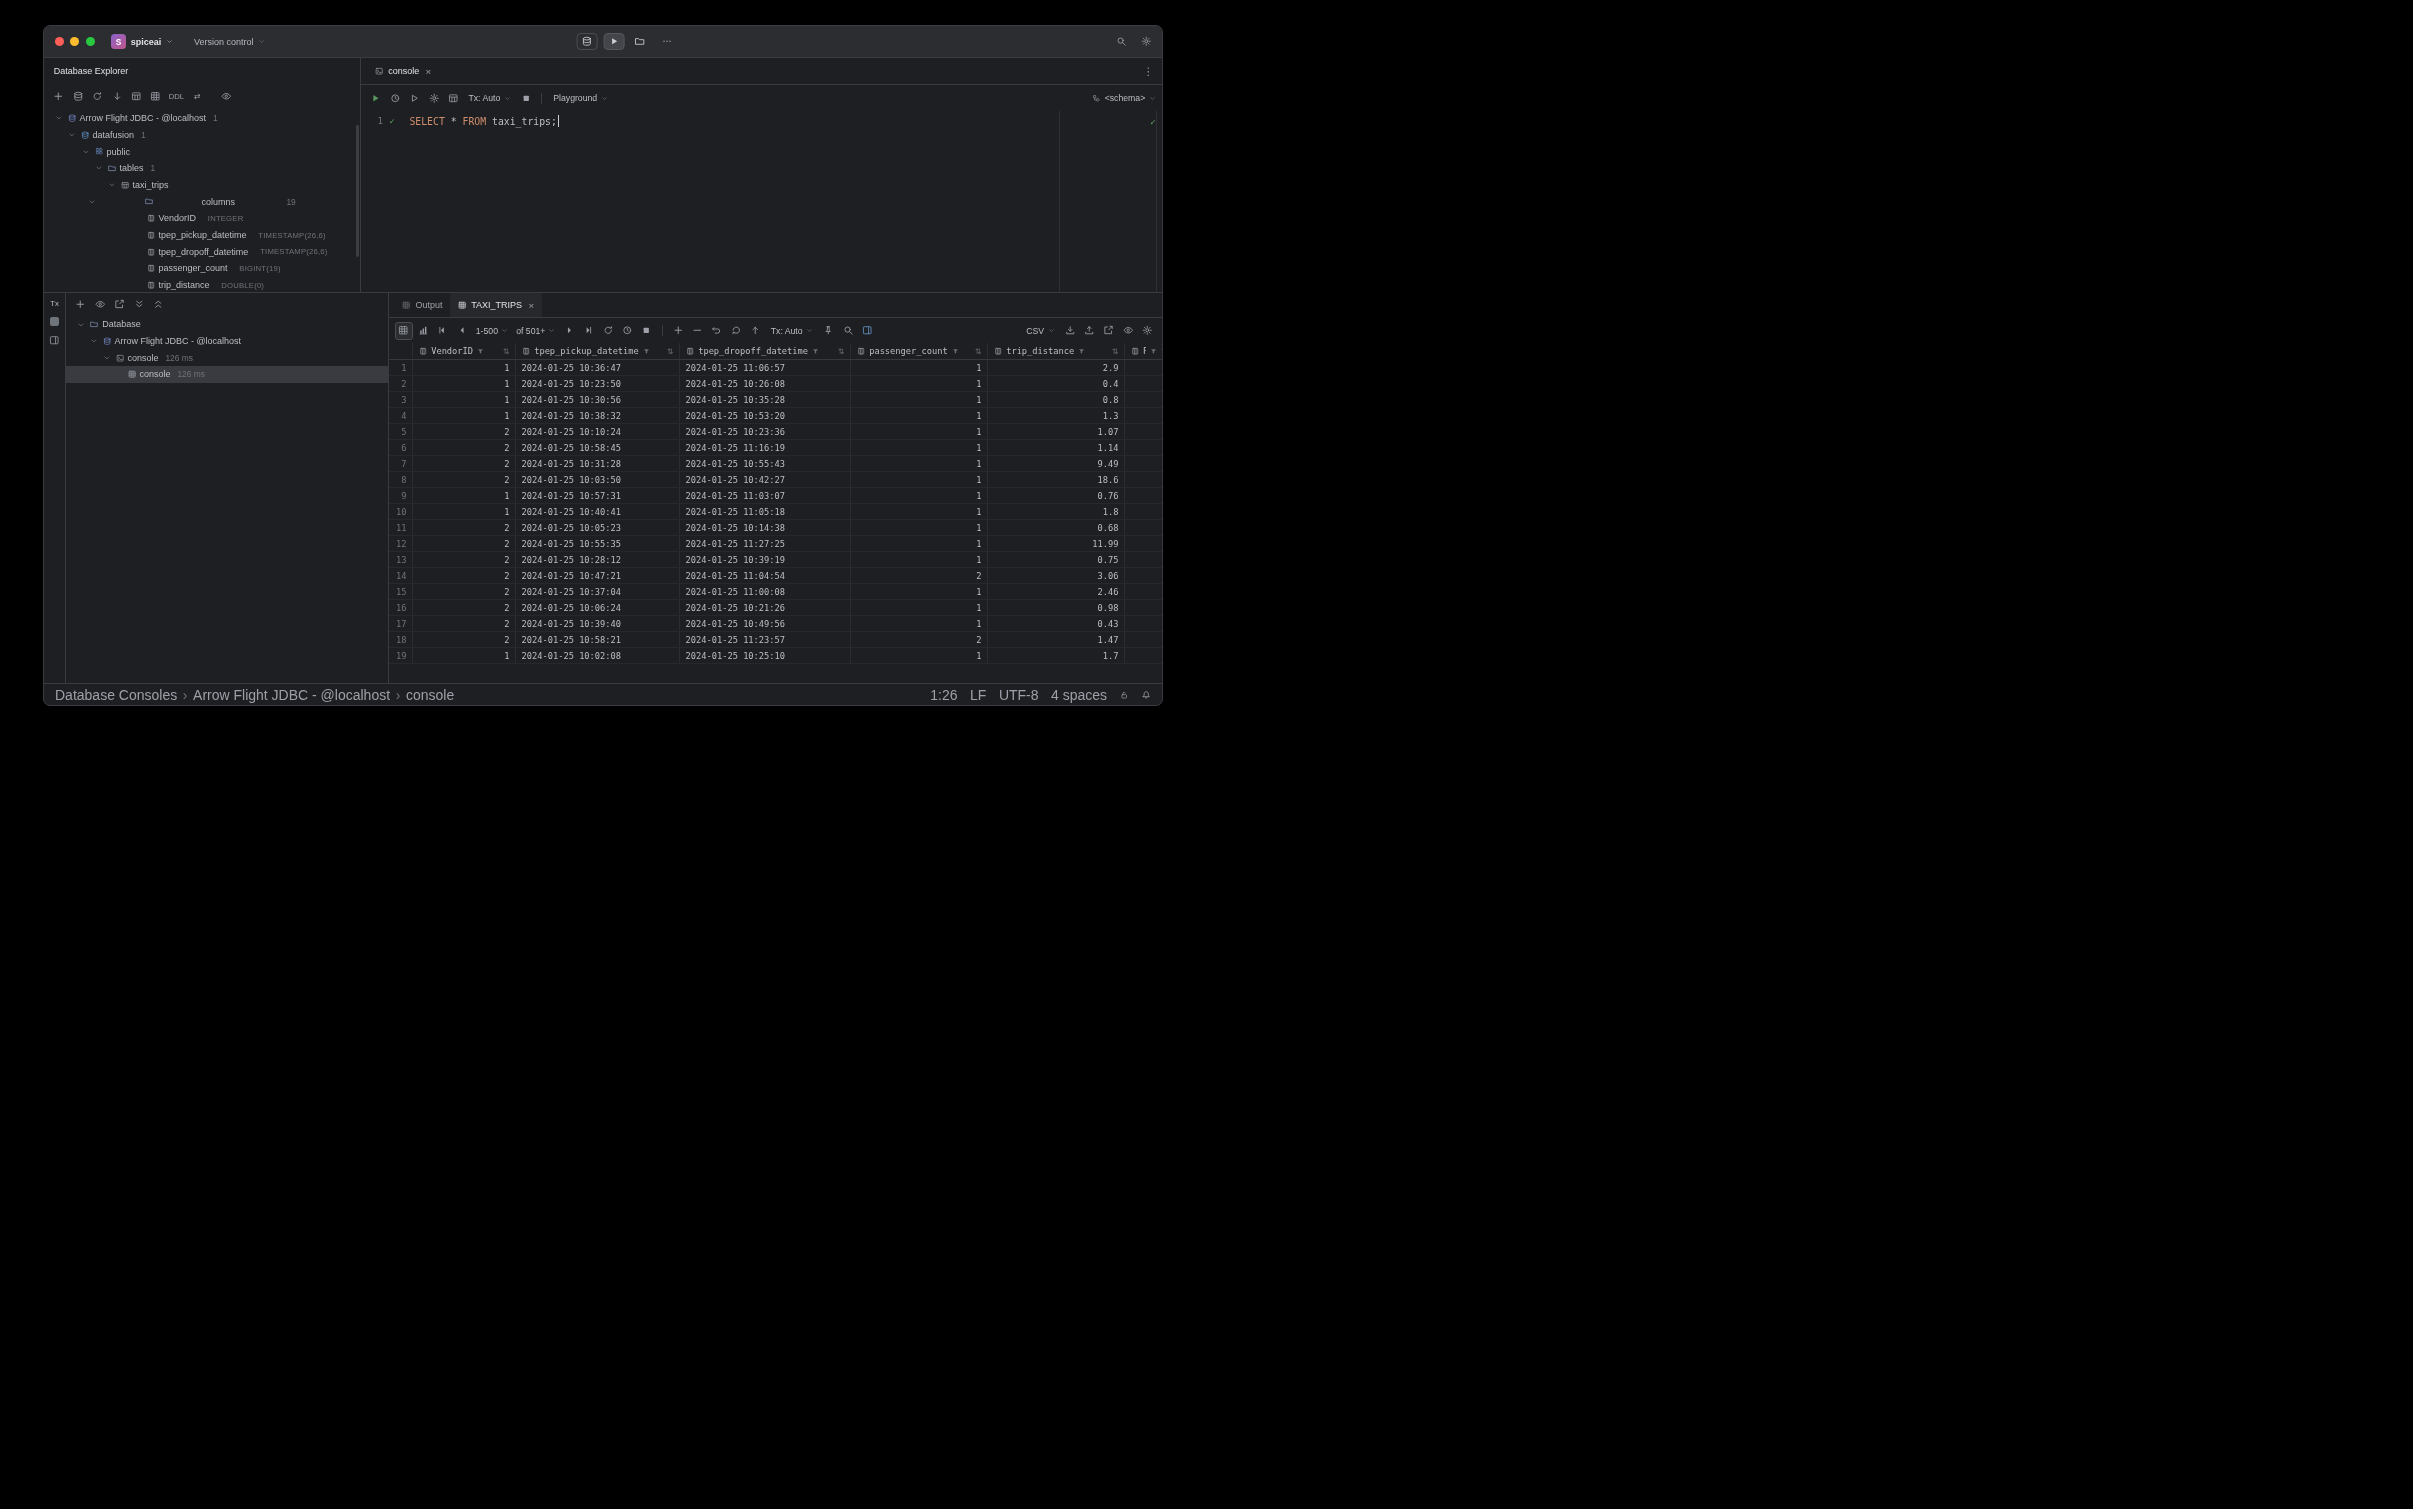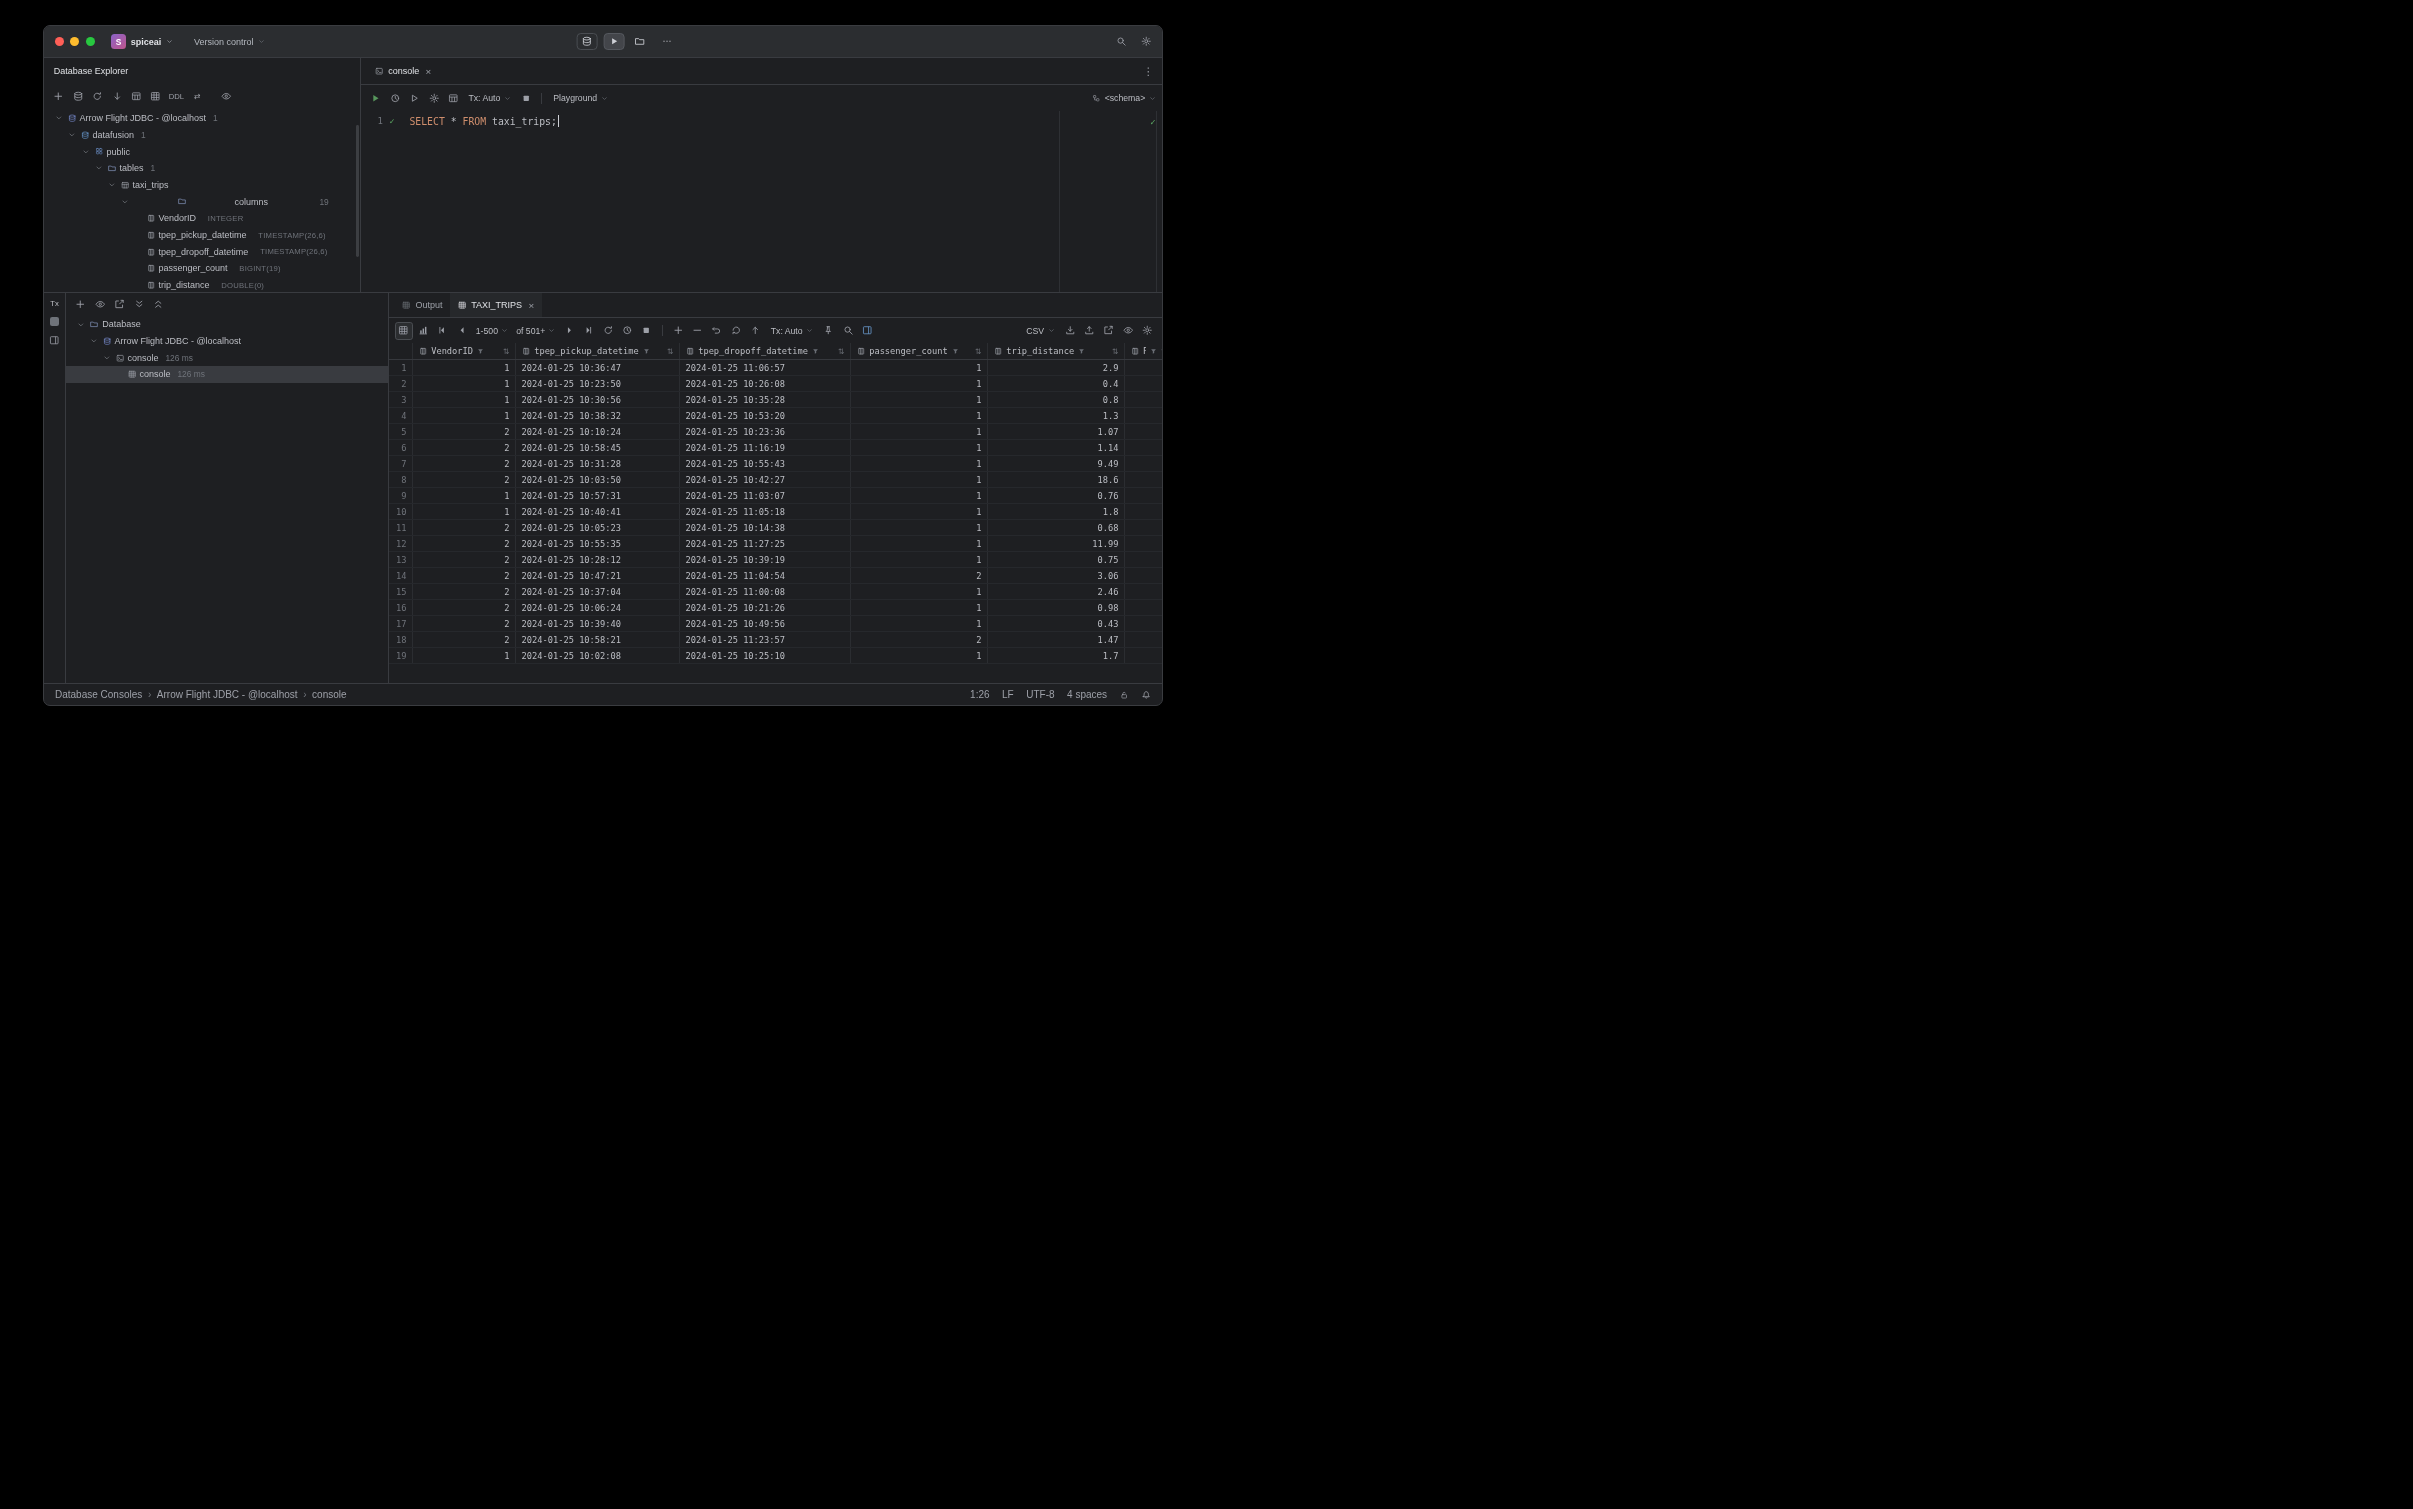--- a/index.html
+++ b/index.html
@@ -101,21 +101,21 @@
   .g-header { display:flex; height:17.4px; border-bottom:0.7px solid #36383d; color:#bcbec4; }
   .g-hcell { display:flex; align-items:center; gap:4.2px; padding:0 5.6px; border-right:0.7px solid #2b2d31; overflow:hidden; white-space:nowrap; flex:none; }
   .g-hname { overflow:hidden; text-overflow:clip; }
   .g-sort { margin-left:auto; color:#6a6e75; font-size:7.7px; font-family:"DejaVu Sans",sans-serif; }
   .g-row { display:flex; height:16px; border-bottom:0.7px solid #26282c; }
   .g-cell { display:flex; align-items:center; padding:0 5.6px; border-right:0.7px solid #2b2d31; overflow:hidden; white-space:nowrap; flex:none; color:#bcbec4; }
   .g-cell.num { justify-content:flex-end; }
   .g-rownum { width:24px; flex:none; display:flex; align-items:center; justify-content:flex-end; padding:0 5.6px 0 0; color:#6f737a; border-right:0.7px solid #2b2d31; }
 
   
-  .statusbar { height:21.6px; flex:0 0 auto; border-top:0.7px solid #393b40; display:flex; align-items:center; padding:0 11px; font-size:10px; color:#9da0a8; }
+  .statusbar { height:21.6px; flex:0 0 auto; border-top:0.7px solid #393b40; display:flex; align-items:center; padding:0 11px; font-size:14px; color:#9da0a8; }
   .crumbs { display:flex; align-items:center; gap:5.6px; }
   .crumb-sep { color:#6f737a; }
   .sb-right { margin-left:auto; display:flex; align-items:center; gap:12.5px; }
 </style>
 </head>
 <body>
 
 <div class="window">
 
   <div class="titlebar">
@@ -319,21 +319,21 @@
                 </svg>
               </span>
               <span class="svg-icon sm ti-table">
                 <svg viewBox="0 0 16 16" fill="none" stroke="currentColor" stroke-width="1.25" stroke-linecap="round" stroke-linejoin="round">
                   <rect x="2.2" y="2.8" width="11.6" height="10.4" rx="1"></rect>
                   <path d="M2.2 6.2h11.6M6 6.2v7M10 6.2v7"></path>
                 </svg>
               </span>
               <span class="t-label">taxi_trips</span>
             </div>
-            <div class="tree-row" style="padding-left: 75px; gap: 48px;">
+            <div class="tree-row" style="padding-left: 42px; gap: 48px;">
               <span class="chev">
                 <svg viewBox="0 0 16 16" fill="none" stroke="currentColor" stroke-width="1.25" stroke-linecap="round" stroke-linejoin="round" style="width: 7.7px; height: 7.7px;">
                   <path d="M4 6.2 8 10.2 12 6.2"></path>
                 </svg>
               </span>
               <span class="svg-icon sm ti-folder">
                 <svg viewBox="0 0 16 16" fill="none" stroke="currentColor" stroke-width="1.25" stroke-linecap="round" stroke-linejoin="round">
                   <path d="M2 4h4.2l1.4 1.6H14v7H2z"></path>
                 </svg>
               </span>

